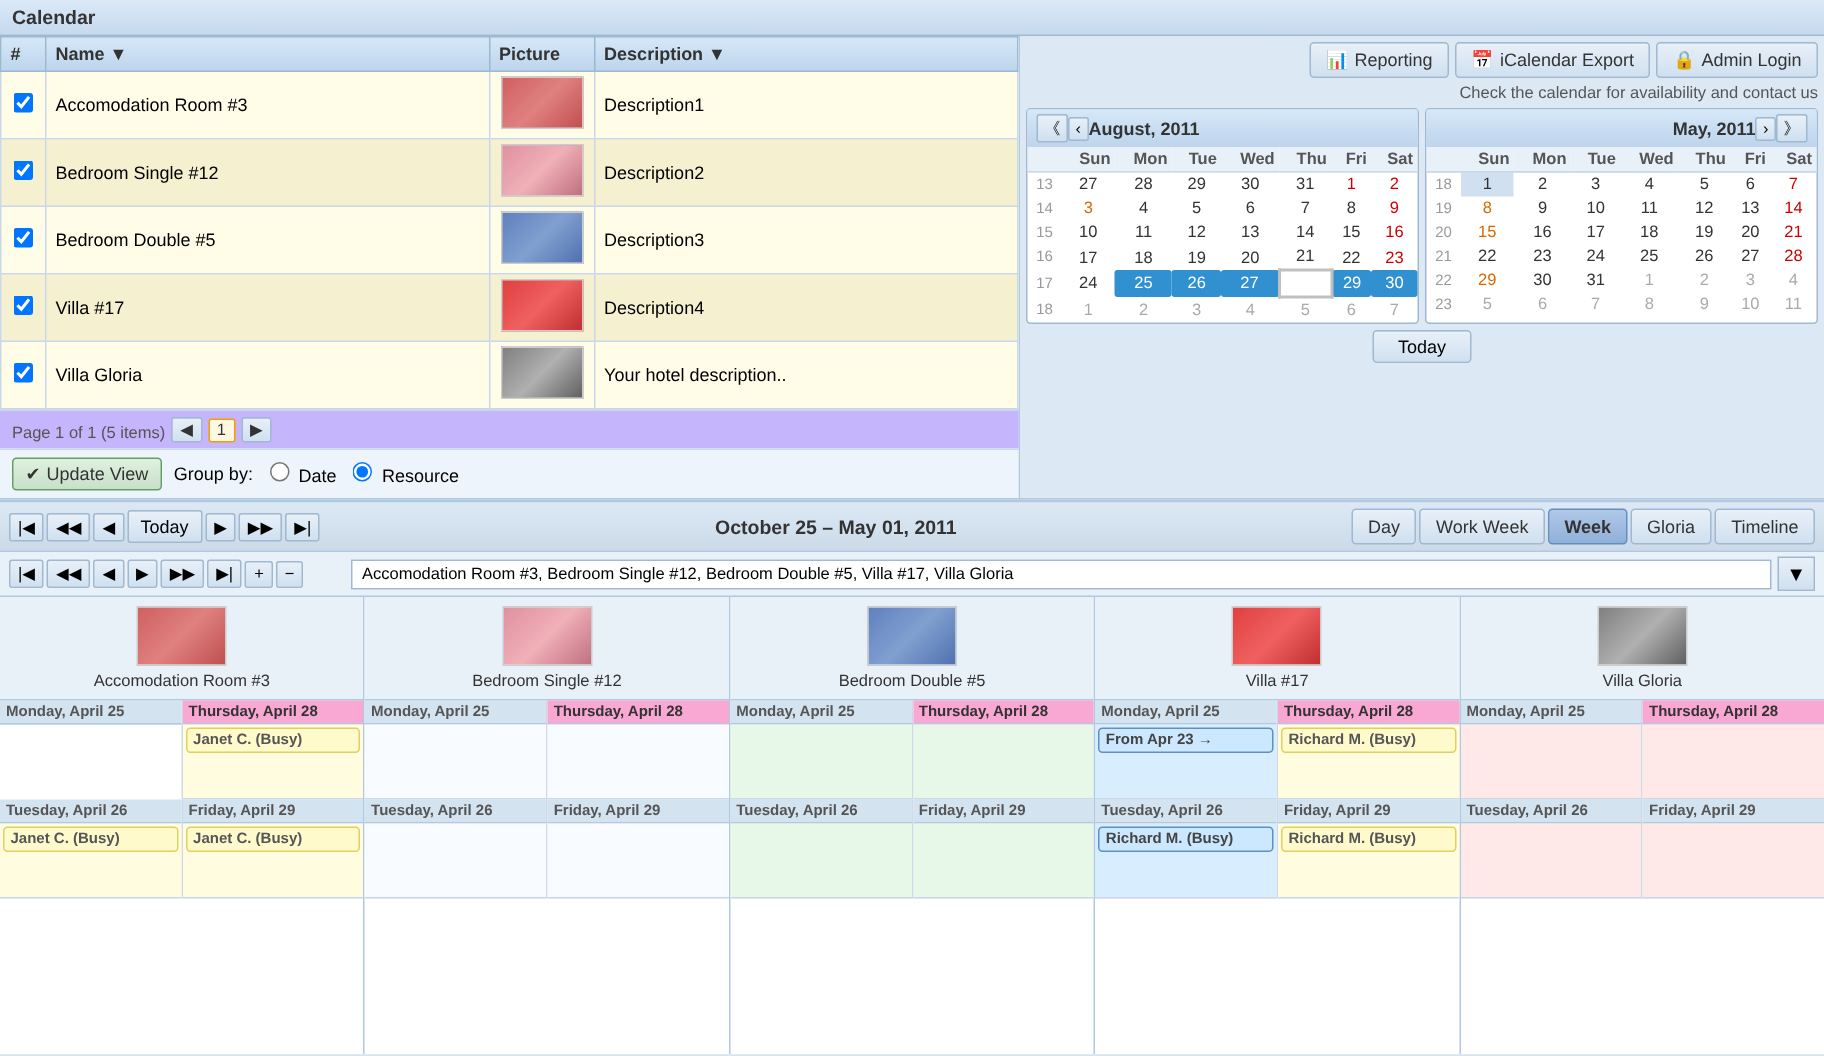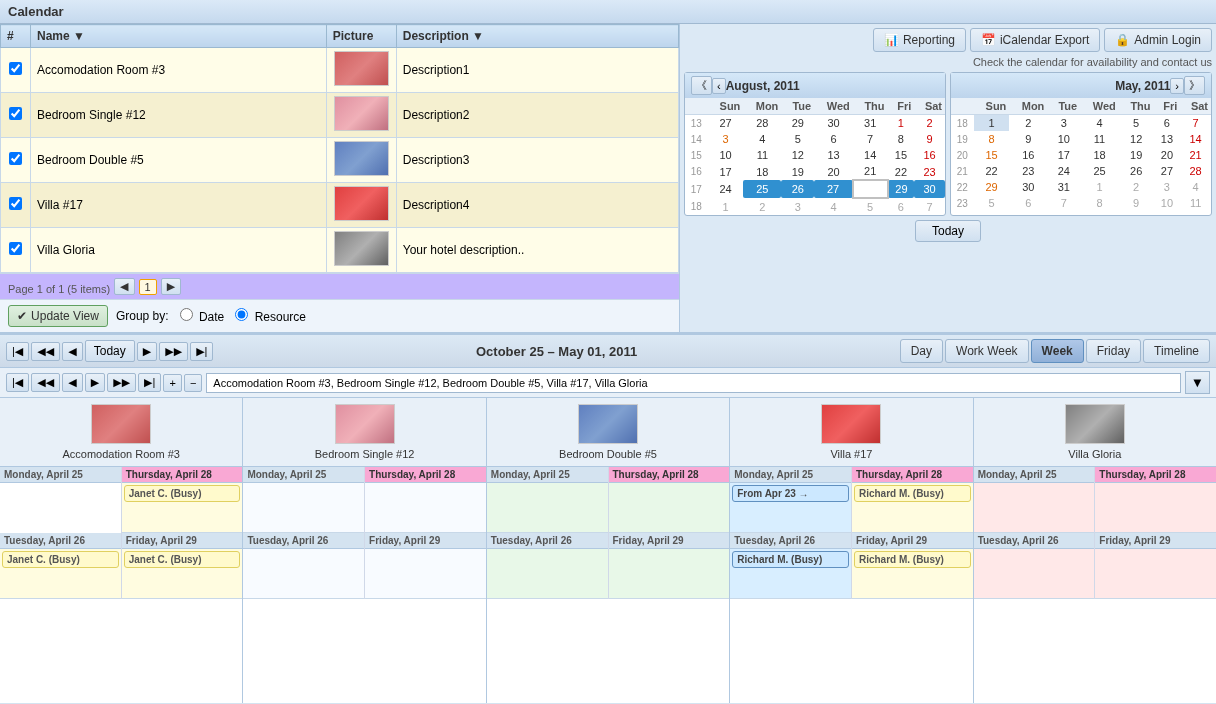--- a/index.html
+++ b/index.html
@@ -306,20 +306,21 @@
       border-bottom: 1px solid #b0c8e0;
       gap: 4px;
     }
 
     .resource-select {
       flex: 1;
       border: 1px solid #a0b8d0;
       background: #fff;
       padding: 3px 6px;
       font-size: 11px;
+      margin-left: 28px;
     }
 
     .rs-dropdown {
       border: 1px solid #a0b8d0;
       background: linear-gradient(to bottom, #e8f0f8, #d0e0f0);
       padding: 3px 5px;
       cursor: pointer;
     }
 
     .nav-arrow-row {
@@ -722,21 +723,21 @@
         <button class="today-nav-btn">Today</button>
         <button class="nav-btn">▶</button>
         <button class="nav-btn">▶▶</button>
         <button class="nav-btn">▶|</button>
       </div>
       <span class="date-range-label">October 25 – May 01, 2011</span>
       <div class="view-tabs">
         <button class="view-tab">Day</button>
         <button class="view-tab">Work Week</button>
         <button class="view-tab active">Week</button>
-        <button class="view-tab">Friday</button>
+        <button class="view-tab">Gloria</button>
         <button class="view-tab">Timeline</button>
       </div>
     </div>
 
     <div class="resource-select-bar">
       <div class="nav-arrow-row">
         <button class="nav-btn">|◀</button>
         <button class="nav-btn">◀◀</button>
         <button class="nav-btn">◀</button>
         <button class="nav-btn">▶</button>

